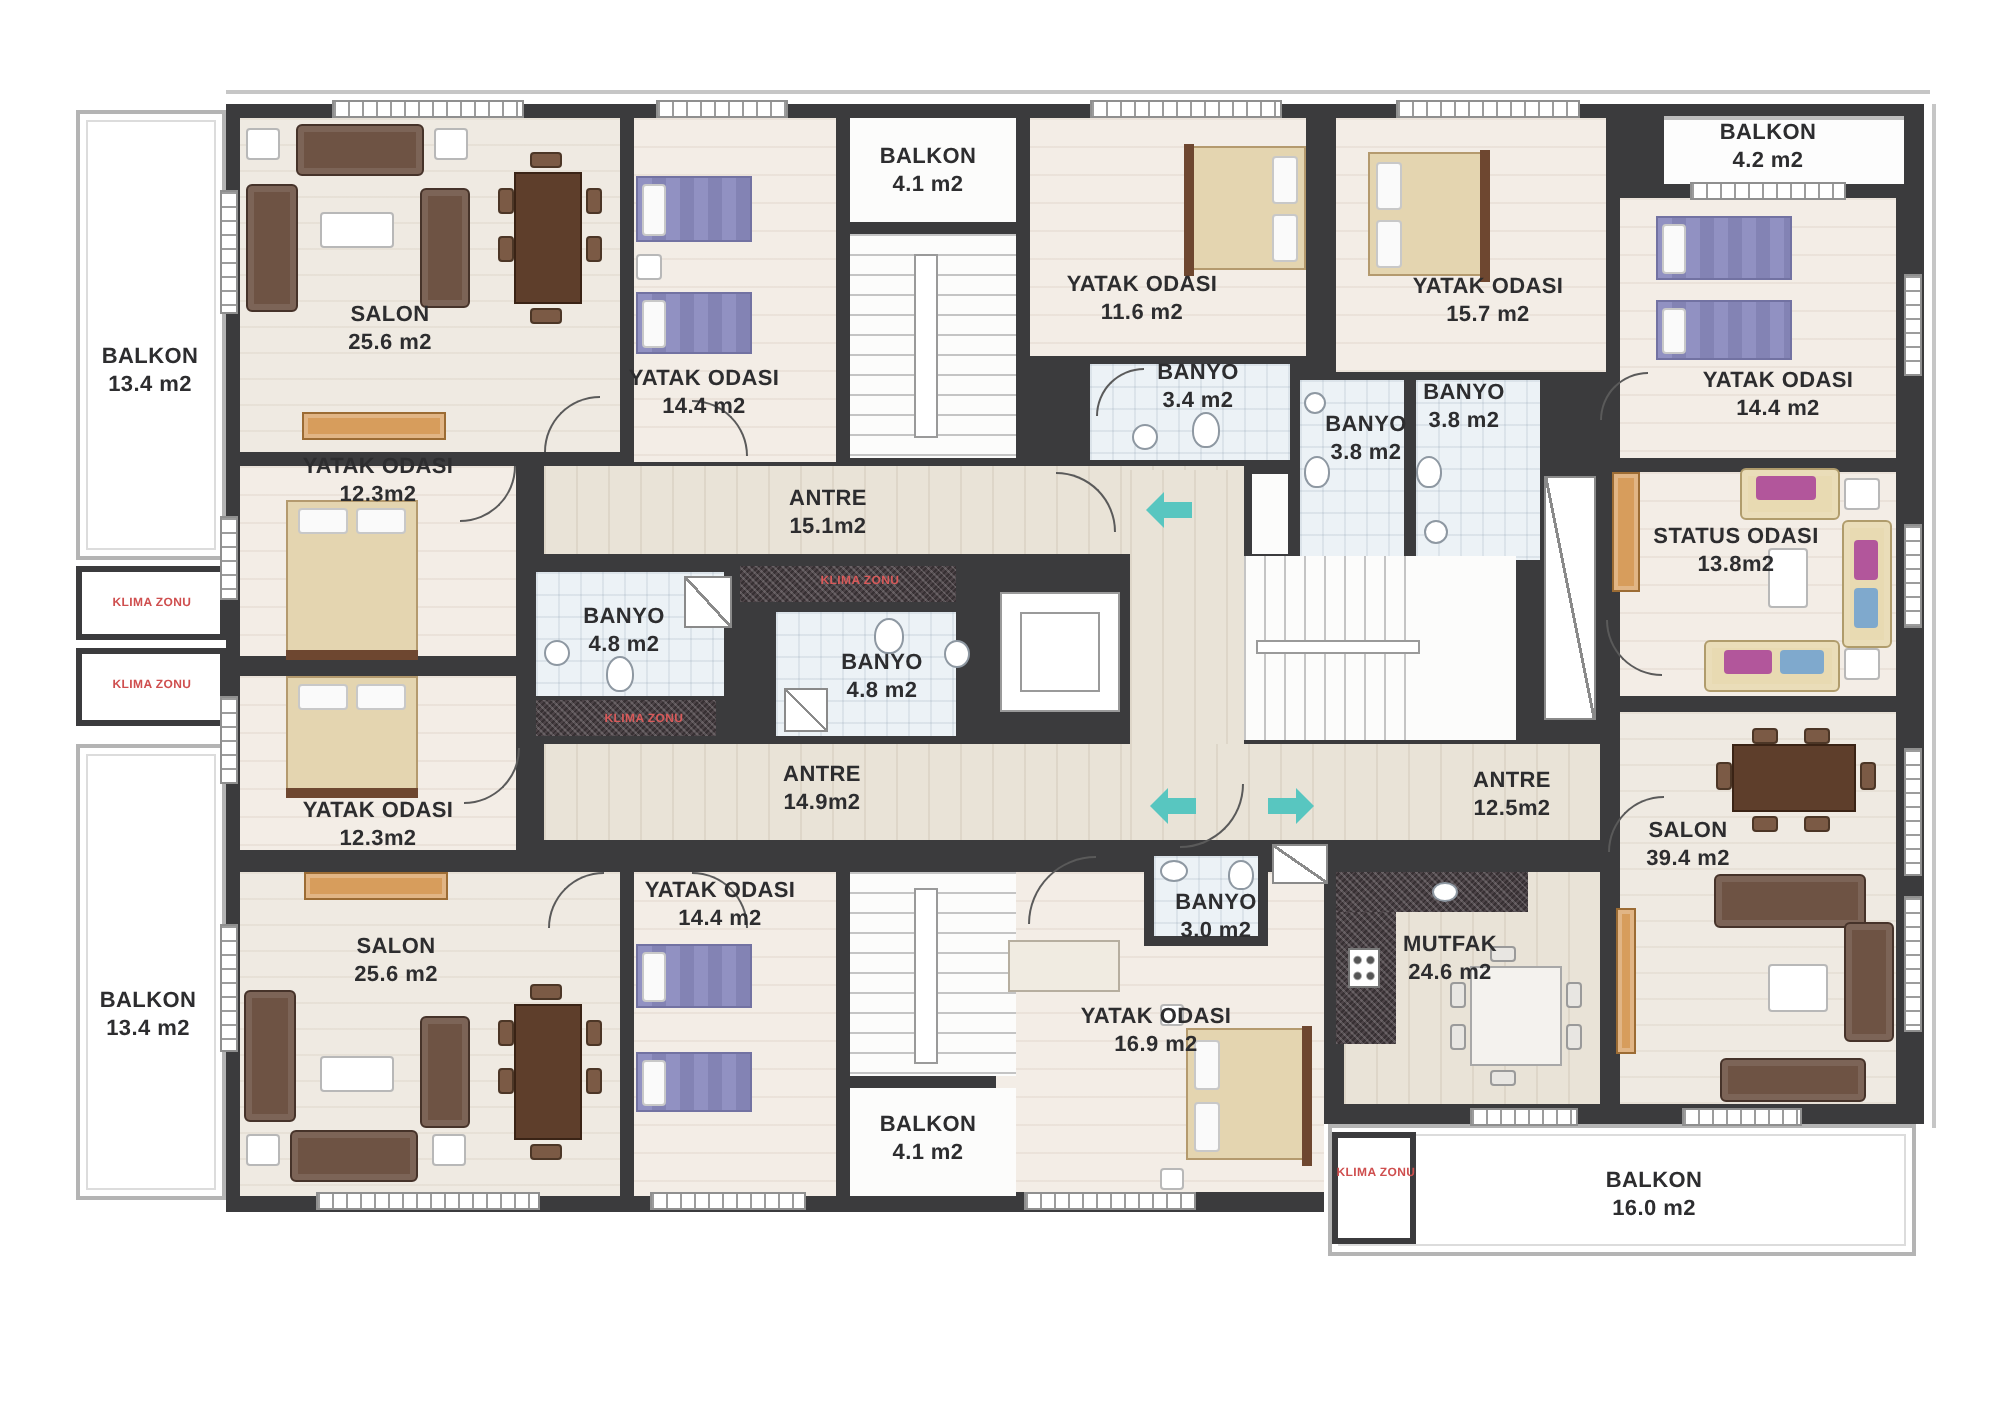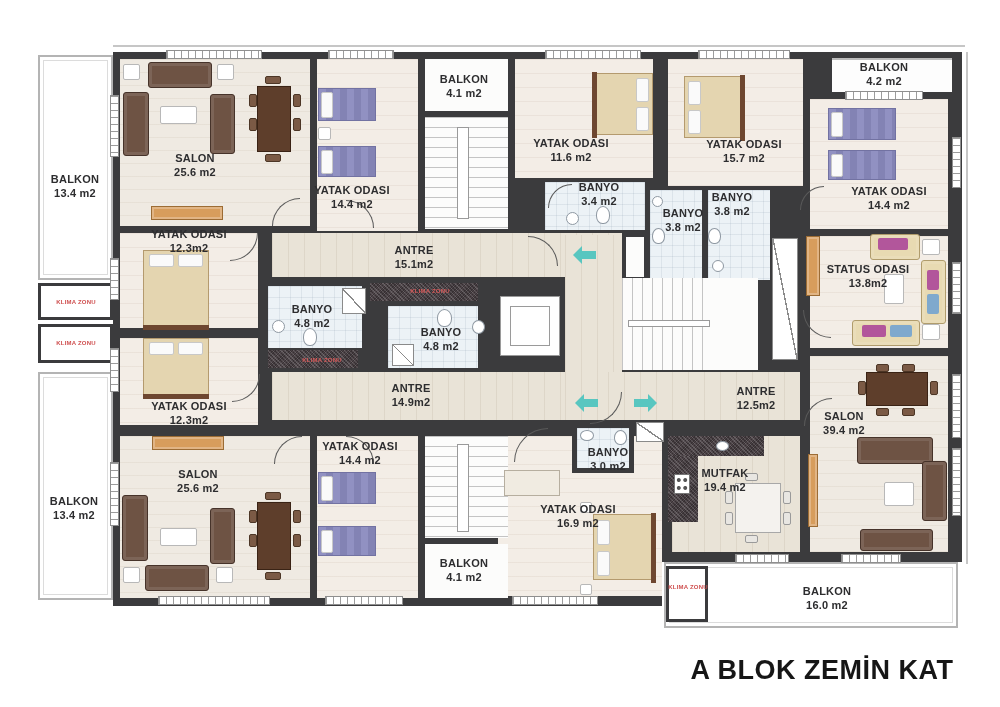--- a/index.html
+++ b/index.html
@@ -400,21 +400,21 @@
   <div class="rl" style="left:464px;top:570px">
       <span>BALKON</span>
       <span>4.1 m2</span>
     </div>
   <div class="rl" style="left:608px;top:459px">
       <span>BANYO</span>
       <span>3.0 m2</span>
     </div>
   <div class="rl" style="left:725px;top:480px">
       <span>MUTFAK</span>
-      <span>19.4 m2</span>
+      <span>24.6 m2</span>
     </div>
   <div class="rl" style="left:578px;top:516px">
       <span>YATAK ODASI</span>
       <span>16.9 m2</span>
     </div>
   <div class="rl" style="left:844px;top:423px">
       <span>SALON</span>
       <span>39.4 m2</span>
     </div>
   <div class="rl" style="left:74px;top:508px">
@@ -425,15 +425,14 @@
       <span>BALKON</span>
       <span>16.0 m2</span>
     </div>
 
   <div class="klima" style="left:76px;top:302px">KLIMA ZONU</div>
   <div class="klima" style="left:76px;top:343px">KLIMA ZONU</div>
   <div class="klima" style="left:430px;top:291px;color:#d75a5a">KLIMA ZONU</div>
   <div class="klima" style="left:322px;top:360px;color:#d75a5a">KLIMA ZONU</div>
   <div class="klima" style="left:688px;top:587px">KLIMA ZONU</div>
 
-  <div class="title">A BLOK ZEMİN KAT</div>
 
 </div>
 
 </body></html>

